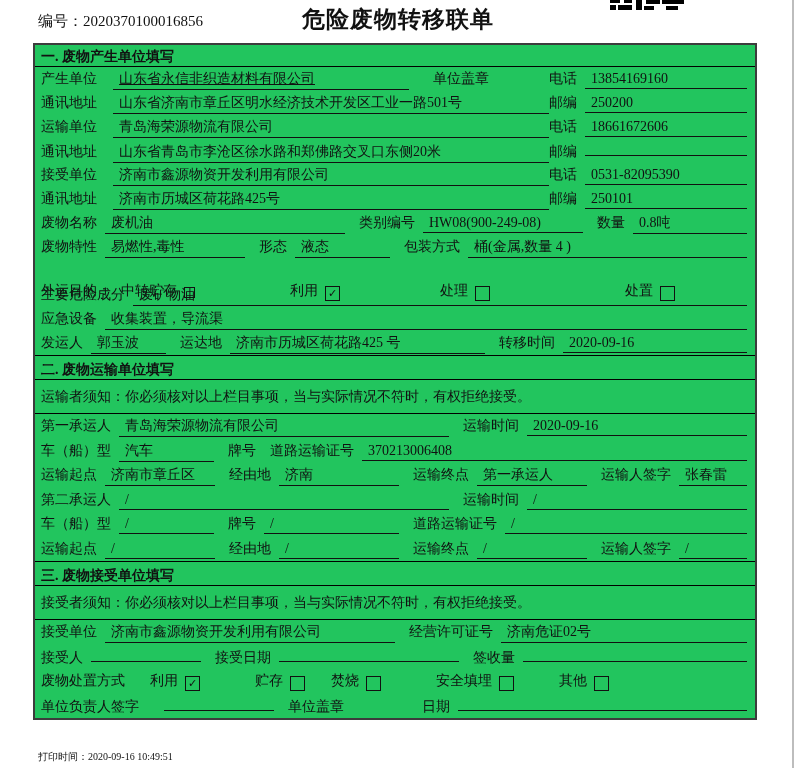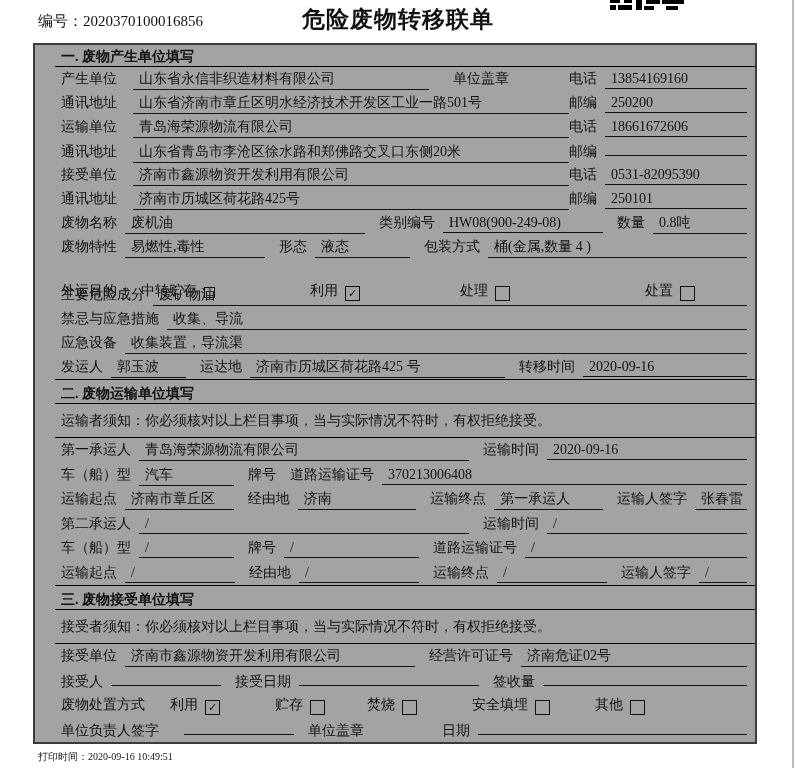--- a/index.html
+++ b/index.html
@@ -7,21 +7,21 @@
     width:796px;height:768px;position:relative;overflow:hidden;
     font-family:"Liberation Serif","DejaVu Serif",serif;
     color:#111;font-size:14px;
   }
   .page-edge-line{position:absolute;top:0;bottom:0;right:2px;width:2px;background:#bdbdbd;}
   .qr-fragment{position:absolute;left:610px;top:0;}
   .serial{position:absolute;left:38px;top:12px;font-size:15px;}
   .doc-title{position:absolute;left:0;right:0;top:4px;text-align:center;font-size:23px;font-weight:bold;letter-spacing:1px;}
   .form-box{
     position:absolute;left:33px;top:43px;width:724px;
-    border:2px solid #3c3c3c;box-sizing:border-box;background:#a3a3a3;padding-left:20px;
+    border:2px solid #3c3c3c;box-sizing:border-box;background:#22c55e;
   }
   .sec-header{
     font-weight:bold;font-size:14px;padding:3px 6px 2px 6px;
     border-bottom:1px solid #000;height:22px;box-sizing:border-box;
   }
   .sec-header.bt{border-top:1px solid #000;height:25px;padding-top:5px;}
   .notice-row{
     padding:8px 6px 7px 6px;border-bottom:1px solid #000;font-size:14px;
   }
   .row{
@@ -38,26 +38,26 @@
   .left-part{display:flex;align-items:baseline;width:508px;flex:none;gap:8px;}
   .seal{margin-left:16px;}
   .opt{display:inline-flex;align-items:center;}
   .cb{
     display:inline-flex;width:13px;height:13px;border:1px solid #111;margin-left:7px;
     align-items:center;justify-content:center;
     font:bold 11px "DejaVu Sans",sans-serif;line-height:1;position:relative;top:2px;
   }
   .cb-sm{width:9px;height:9px;top:1px;}
   .print-time{position:absolute;left:38px;top:750px;font-size:10px;}
-  .w296{width:296px;}.w240{width:240px;}.w160{width:160px;}
+  .w296{width:296px;text-decoration:underline;}.w240{width:240px;}.w160{width:160px;}
   .w140{width:140px;}.w95{width:95px;}.w135{width:135px;}
   .w75{width:75px;}.w255{width:255px;}.w330{width:330px;}
   .w110{width:110px;}.w120{width:120px;}.w290{width:290px;}.w180{width:180px;}
   .ml10{margin-left:10px;}.ml95{margin-left:95px;}.ml100{margin-left:100px;}.ml135{margin-left:135px;margin-top:23px;}
-  .ml25{margin-left:25px;}.ml55{margin-left:55px;}.ml50{margin-left:42px;}.ml45{margin-left:45px;}
+  .ml25{margin-left:25px;}.ml55{margin-left:55px;}.ml50{margin-left:26px;}.ml45{margin-left:45px;}
   .gap{margin-left:14px;}
 </style>
 </head>
 <body>
 
 <div class="page-edge-line"></div>
 
 <svg class="qr-fragment" width="78" height="11" viewBox="0 0 78 11">
   <rect x="0" y="0" width="10" height="3" fill="#000"></rect>
   <rect x="0" y="5" width="6" height="5" fill="#000"></rect>
@@ -170,24 +170,20 @@
       <span>处置</span>
       <span class="cb"></span>
     </span>
   </div>
 
   <div class="row">
     <span class="lbl">主要危险成分</span>
     <span class="val flex1">废矿物油</span>
   </div>
 
-  <div class="row">
-    <span class="lbl">禁忌与应急措施</span>
-    <span class="val flex1">收集、导流</span>
-  </div>
 
   <div class="row">
     <span class="lbl">应急设备</span>
     <span class="val flex1">收集装置，导流渠</span>
   </div>
 
   <div class="row">
     <span class="lbl">发运人</span>
     <span class="val w75">郭玉波</span>
     <span class="lbl gap">运达地</span>

